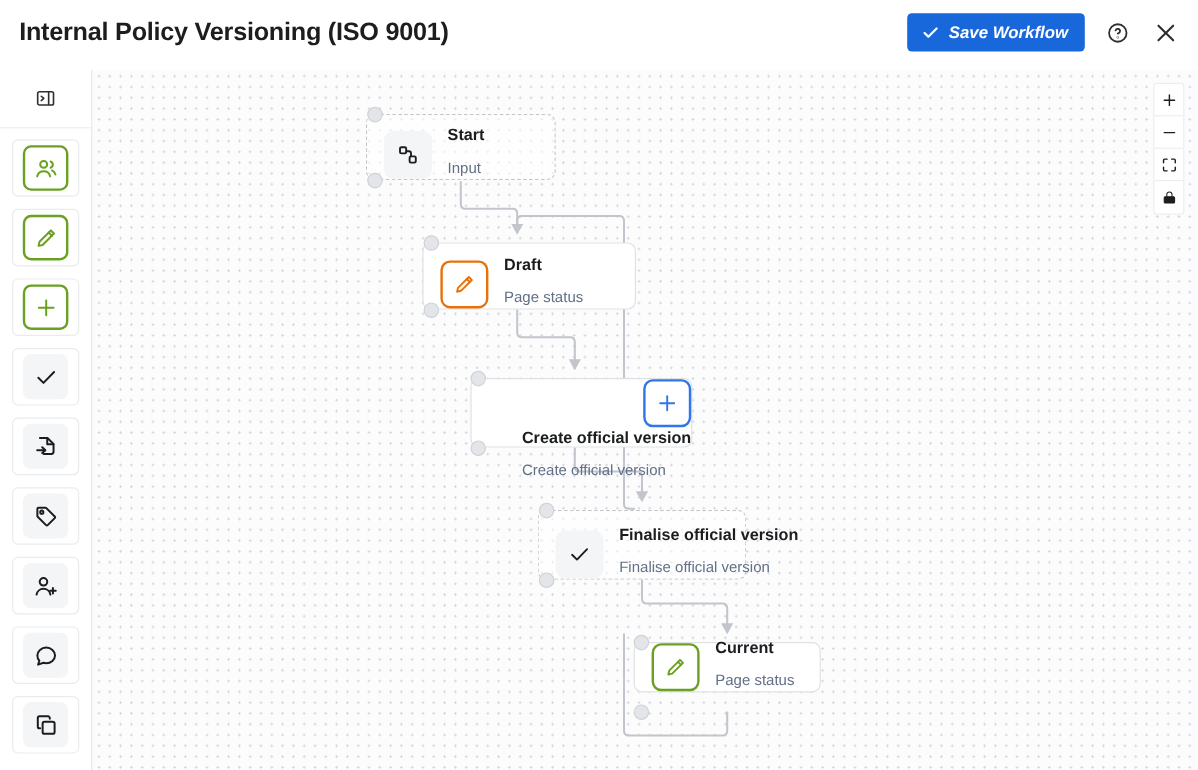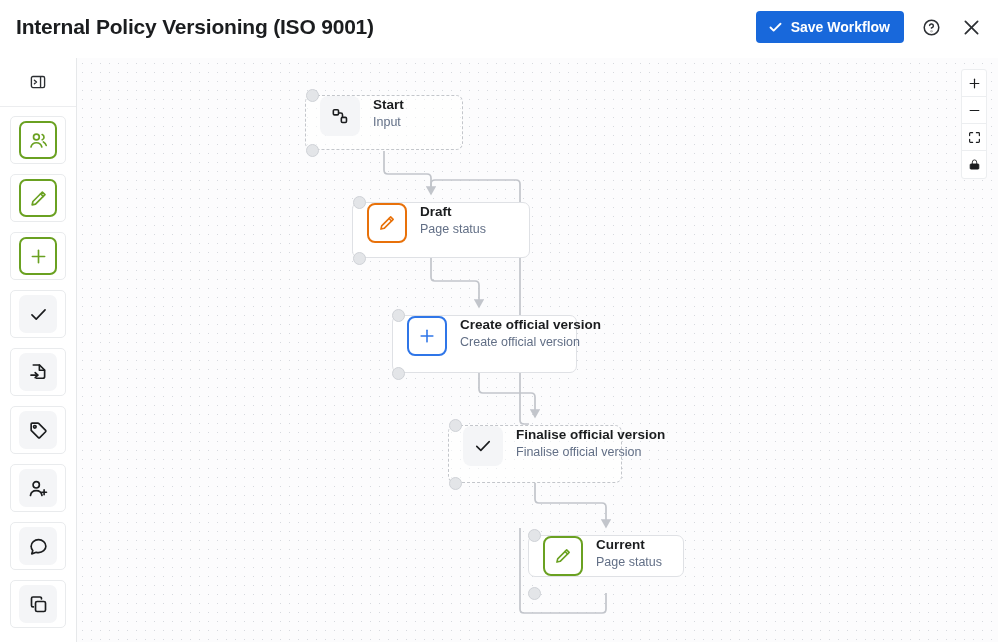--- a/index.html
+++ b/index.html
@@ -31,20 +31,21 @@
   }
   .save-btn {
     display: flex; align-items: center; gap: 8px;
     background: #1868db; color: #fff;
     border: none; border-radius: 4px;
     height: 32px; padding: 0 14px 0 12px;
     font-size: 14px; font-weight: 600;
     font-family: "Liberation Sans", sans-serif;
     cursor: pointer;
     white-space: nowrap;
+    font-style: italic;
   }
   .icon-btn {
     width: 26px; height: 26px;
     display: flex; align-items: center; justify-content: center;
     background: transparent; border: none; cursor: pointer;
     color: #2c2f33;
   }
 
   
   .rail {
@@ -96,41 +97,41 @@
     overflow: hidden;
   }
   .edges { position: absolute; left: 0; top: 0; width: 921px; height: 584px; }
 
   
   .node {
     position: absolute;
     background: #ffffff;
     border: 1px solid #dfe1e5;
     border-radius: 7px;
-    display: flex; align-items: flex-start;
+    display: flex; align-items: flex-end;
     padding-left: 14px;
     z-index: 5;
     cursor: pointer;
   }
   .node.dashed {
     border: 1px dashed #c3c6cb;
     background: rgba(255,255,255,0.55);
   }
   .node-icon {
     width: 40px; height: 40px; border-radius: 8px;
     display: flex; align-items: center; justify-content: center;
     flex: none;
   }
   .node-icon.orange { border: 2px solid #e8710a; color: #e8710a; background: #fff; }
   .node-icon.green  { border: 2px solid #6aa121; color: #6aa121; background: #fff; }
   .node-icon.blue   { border: 2px solid #2f76e8; color: #2f76e8; background: #fff; }
   .node-icon.plain  { background: #f4f5f7; color: #1b1d1f; }
   .node-text { margin-left: 13px; display: flex; flex-direction: column; justify-content: center; }
   .node-title { font-size: 13.5px; font-weight: 700; color: #1b1d1f; line-height: 17px; white-space: nowrap; }
-  .node-sub   { font-size: 12.5px; color: #626f86; line-height: 17px; margin-top: 1px; white-space: nowrap; }
+  .node-sub   { font-size: 12.5px; color: #626f86; line-height: 17px; margin-top: 11px; white-space: nowrap; }
 
   .handle {
     position: absolute; width: 13px; height: 13px; border-radius: 50%;
     background: #e3e5e8; border: 1px solid #cfd2d7;
     z-index: 8; cursor: crosshair;
   }
 
   
   .zoom-ctrls {
     position: absolute; right: 11px; top: 11px;
@@ -325,21 +326,21 @@
               <line x1="14.4" y1="6.6" x2="17.4" y2="9.6"></line>
             </svg>
           </span>
           <span class="node-text">
             <span class="node-title">Draft</span>
             <span class="node-sub">Page status</span>
           </span>
         </div>
         <div class="handle" style="left: 276px; top: 137.5px;"></div>
         <div class="handle" style="left: 276px; top: 193.5px;"></div>
-        <div class="node" style="left: 315px; top: 257px; width: 185px; height: 58px;">
+        <div class="node" style="left: 315px; top: 257px; width: 185px; height: 58px; flex-direction: column;">
           <span class="node-icon blue">
             <svg width="20" height="20" viewBox="0 0 24 24" fill="none" stroke="#2f76e8" stroke-width="1.9" stroke-linecap="round" stroke-linejoin="round">
               <line x1="12" y1="5" x2="12" y2="19"></line>
               <line x1="5" y1="12" x2="19" y2="12"></line>
             </svg>
           </span>
           <span class="node-text">
             <span class="node-title">Create official version</span>
             <span class="node-sub">Create official version</span>
           </span>

